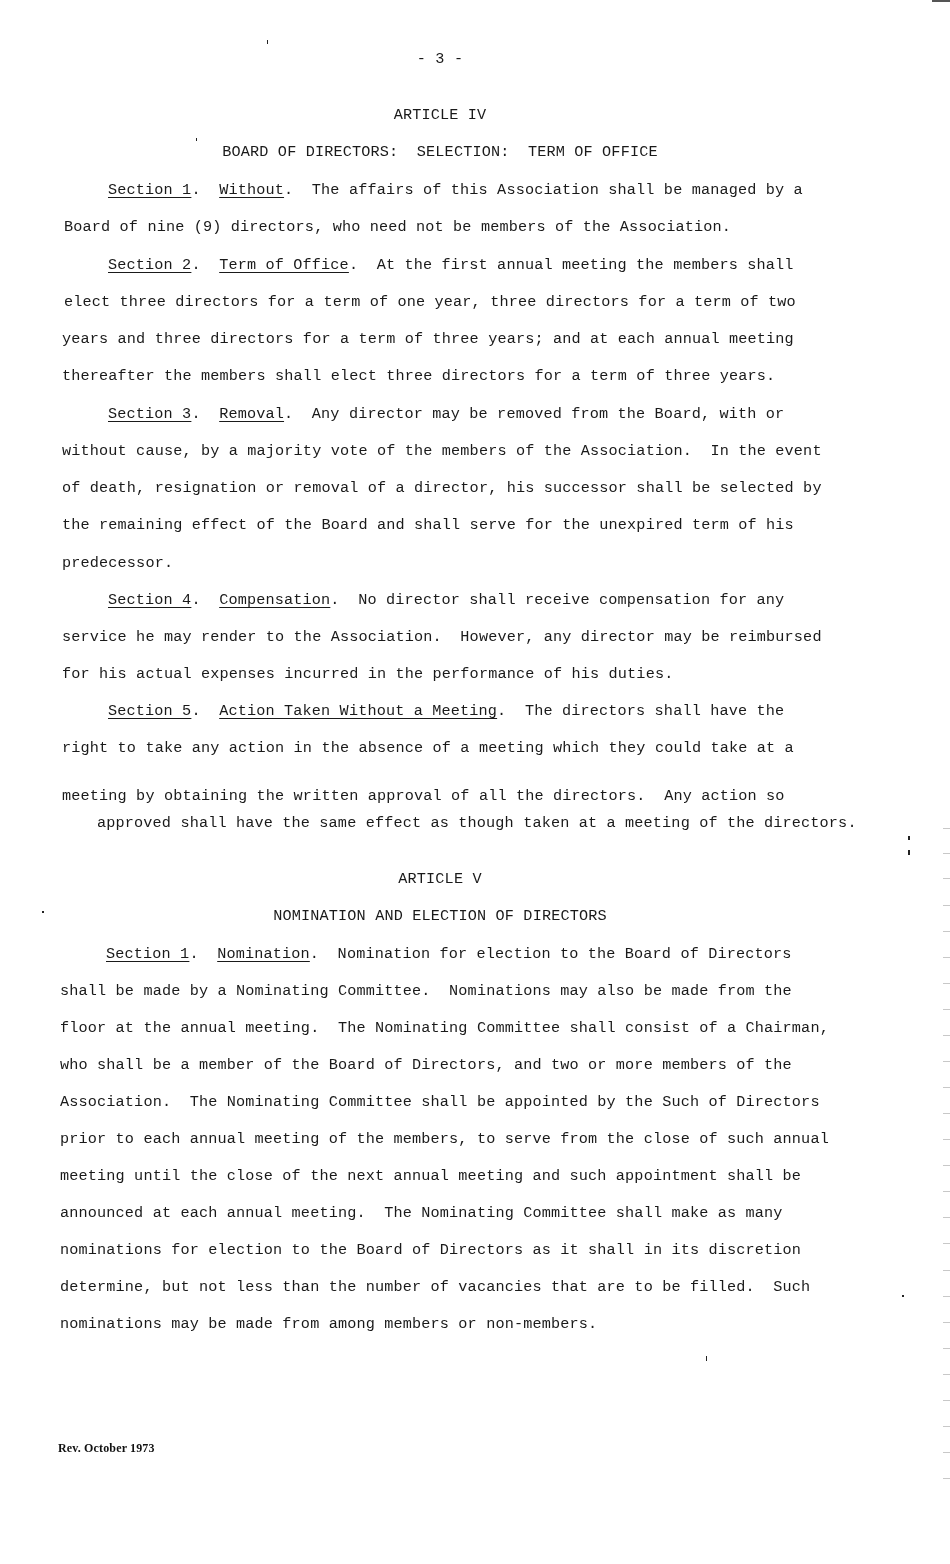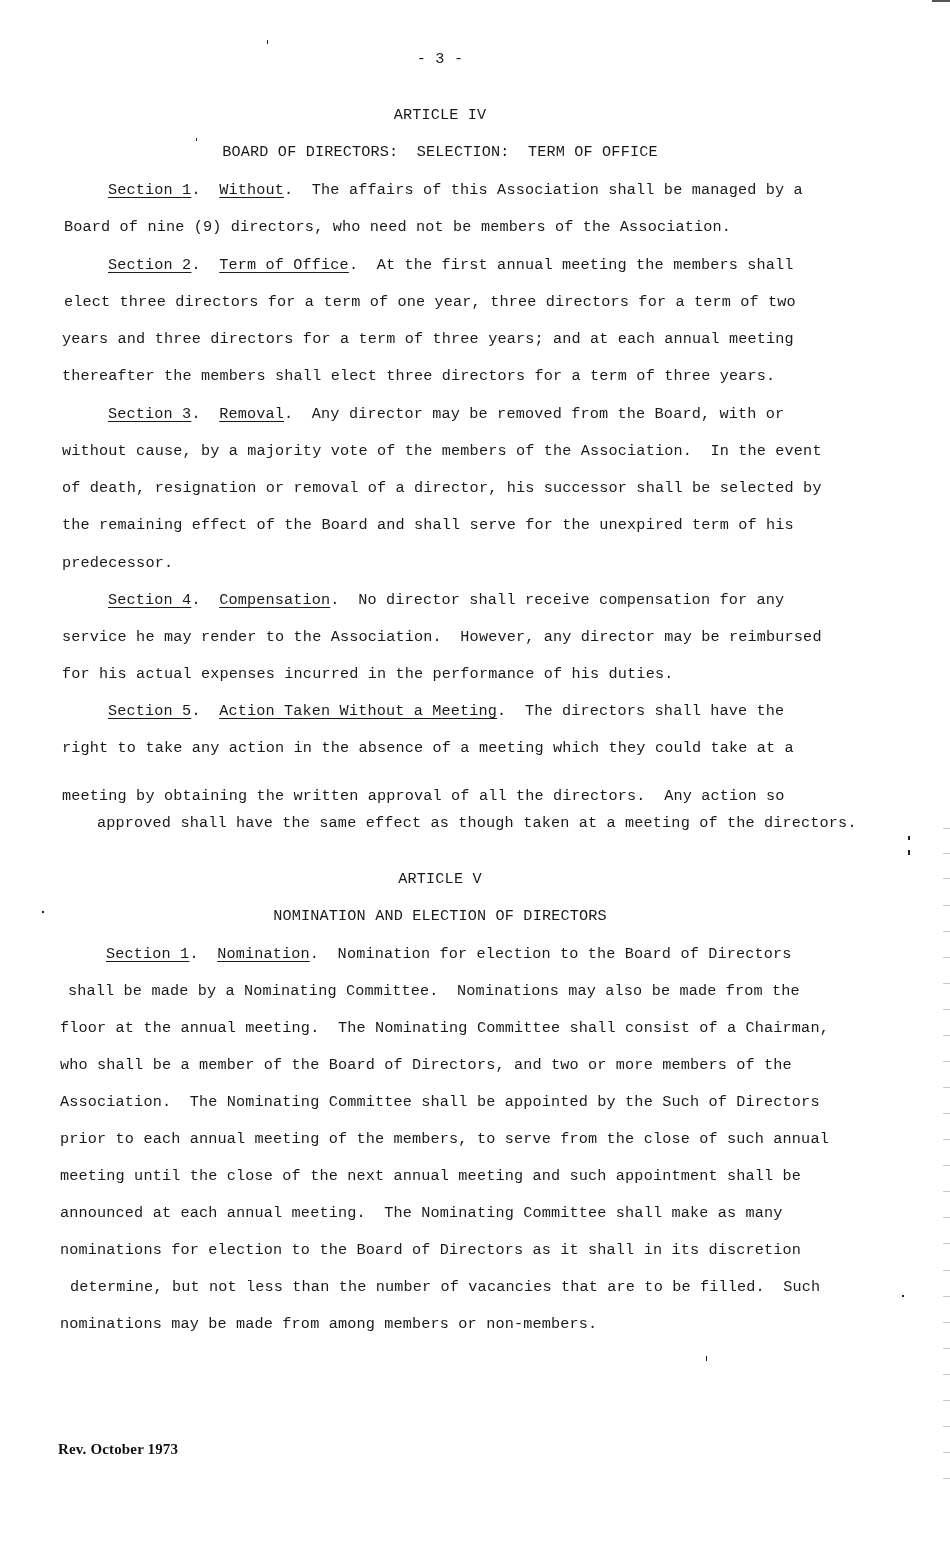--- a/index.html
+++ b/index.html
@@ -2,21 +2,21 @@
 <html><head>
   <meta charset="utf-8">
   <style>
     html, body { margin: 0; padding: 0; background: #ffffff; }
     body { width: 950px; height: 1564px; position: relative; overflow: hidden; color: #1a1a1a; }
     .page { position: absolute; left: 0; top: 0; width: 950px; height: 1564px; }
     .mono { font-family: "Liberation Mono", "DejaVu Sans Mono", monospace; font-size: 15.2px; letter-spacing: 0.15px; white-space: pre; }
     .line { position: absolute; left: 0; white-space: pre; }
     .center { position: absolute; left: 0; width: 880px; text-align: center; }
     u { text-decoration: underline; text-underline-offset: 3px; text-decoration-thickness: 1px; }
-    .footer { position: absolute; left: 58px; top: 1441px; font-family: "Liberation Serif", "DejaVu Serif", serif; font-size: 15px; font-weight: bold; color: #111; }
+    .footer { position: absolute; left: 58px; top: 1441px; font-family: "Liberation Serif", "DejaVu Serif", serif; font-size: 12px; font-weight: bold; color: #111; }
     .edge-bar { position: absolute; right: 0; top: 0; width: 18px; height: 2px; background: #555; }
     .tick { position: absolute; left: 943px; width: 7px; height: 1px; background: #c8c8c8; }
     .speck { position: absolute; background: #222; }
   </style>
 </head>
 <body>
 
 <div class="page mono">
 
   <div class="edge-bar"></div>
@@ -53,29 +53,29 @@
   <div class="line" style="top:702px; left:108px;"><u>Section 5</u><span>.</span><span>  </span><u>Action Taken Without a Meeting</u><span>.</span><span>  The directors shall have the</span></div>
   <div class="line" style="top:739px; left:62px;">right to take any action in the absence of a meeting which they could take at a</div>
   <div class="line" style="top:777px; left:62px;margin-top:10px;">meeting by obtaining the written approval of all the directors.  Any action so</div>
   <div class="line" style="top:814px; left:78px;margin-left:19px;">approved shall have the same effect as though taken at a meeting of the directors.</div>
 
   
   <div class="center" style="top:870px;">ARTICLE V</div>
   <div class="center" style="top:907px;">NOMINATION AND ELECTION OF DIRECTORS</div>
 
   <div class="line" style="top:945px; left:106px;"><u>Section 1</u><span>.</span><span>  </span><u>Nomination</u><span>.</span><span>  Nomination for election to the Board of Directors</span></div>
-  <div class="line" style="top:982px; left:68px;">shall be made by a Nominating Committee.  Nominations may also be made from the</div>
+  <div class="line" style="top:982px; left:60px;">shall be made by a Nominating Committee.  Nominations may also be made from the</div>
   <div class="line" style="top:1019px; left:60px;">floor at the annual meeting.  The Nominating Committee shall consist of a Chairman,</div>
   <div class="line" style="top:1056px; left:60px;">who shall be a member of the Board of Directors, and two or more members of the</div>
   <div class="line" style="top:1093px; left:60px;">Association.  The Nominating Committee shall be appointed by the Such of Directors</div>
   <div class="line" style="top:1130px; left:60px;">prior to each annual meeting of the members, to serve from the close of such annual</div>
   <div class="line" style="top:1167px; left:60px;">meeting until the close of the next annual meeting and such appointment shall be</div>
   <div class="line" style="top:1204px; left:60px;text-align:right;">announced at each annual meeting.  The Nominating Committee shall make as many</div>
   <div class="line" style="top:1241px; left:60px;">nominations for election to the Board of Directors as it shall in its discretion</div>
-  <div class="line" style="top:1278px; left:60px;margin-left:10px;">determine, but not less than the number of vacancies that are to be filled.  Such</div>
+  <div class="line" style="top:1278px; left:60px;">determine, but not less than the number of vacancies that are to be filled.  Such</div>
   <div class="line" style="top:1315px; left:60px;">nominations may be made from among members or non-members.</div>
 
   <div class="footer">Rev. October 1973</div>
 
   
   <div class="speck" style="left:267px; top:40px; width:1px; height:4px;"></div>
   <div class="speck" style="left:196px; top:138px; width:1px; height:3px;"></div>
   <div class="speck" style="left:908px; top:836px; width:2px; height:4px;"></div>
   <div class="speck" style="left:908px; top:850px; width:2px; height:5px;"></div>
   <div class="speck" style="left:42px; top:911px; width:2px; height:2px;"></div>

